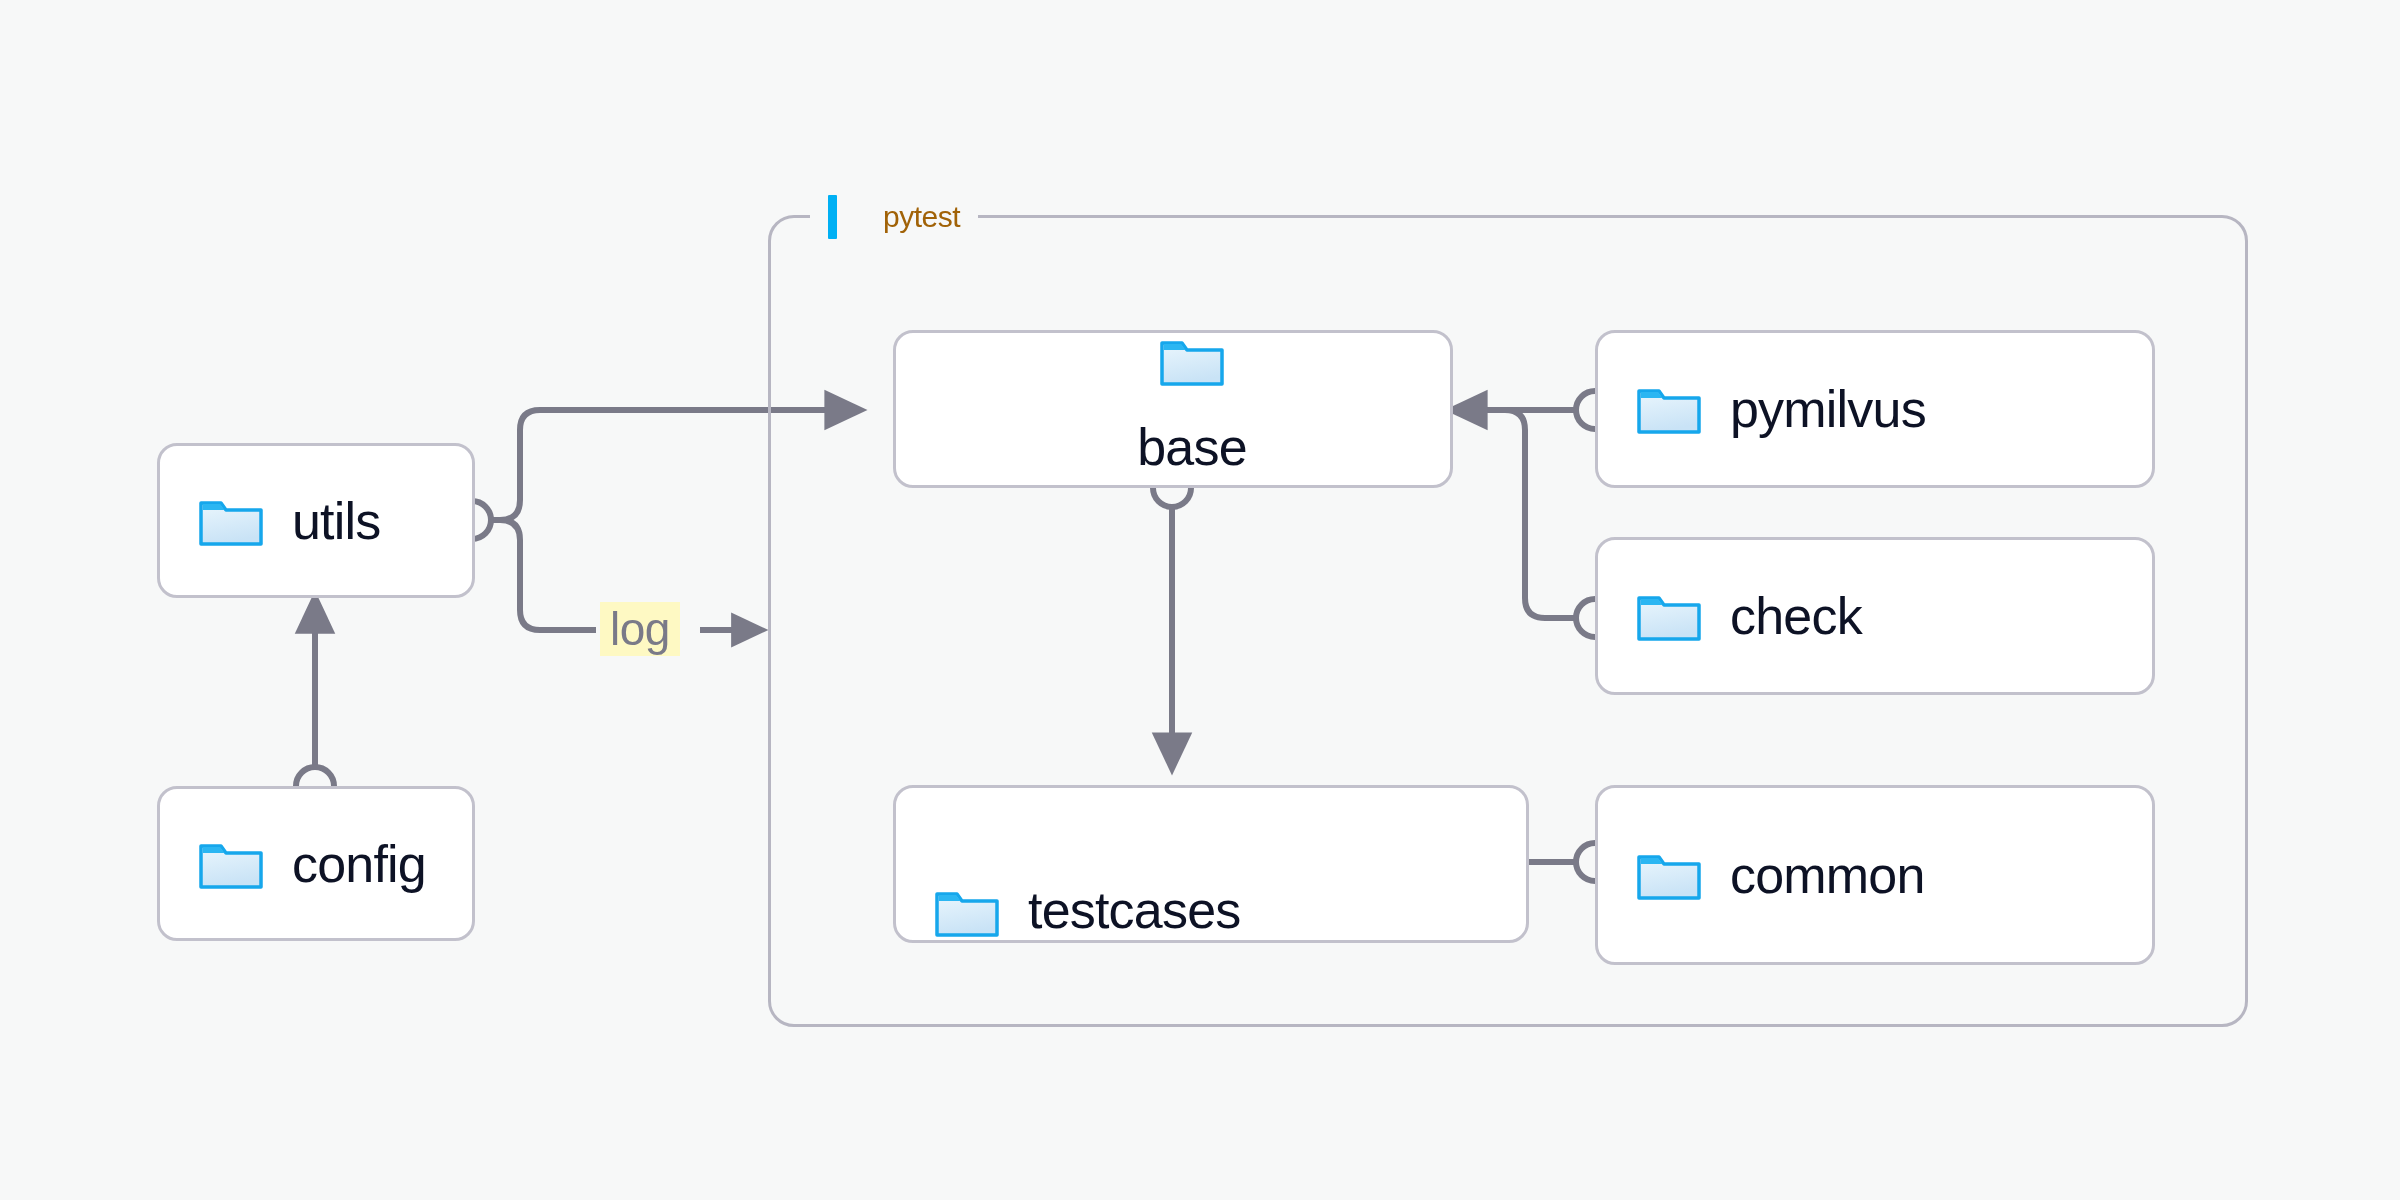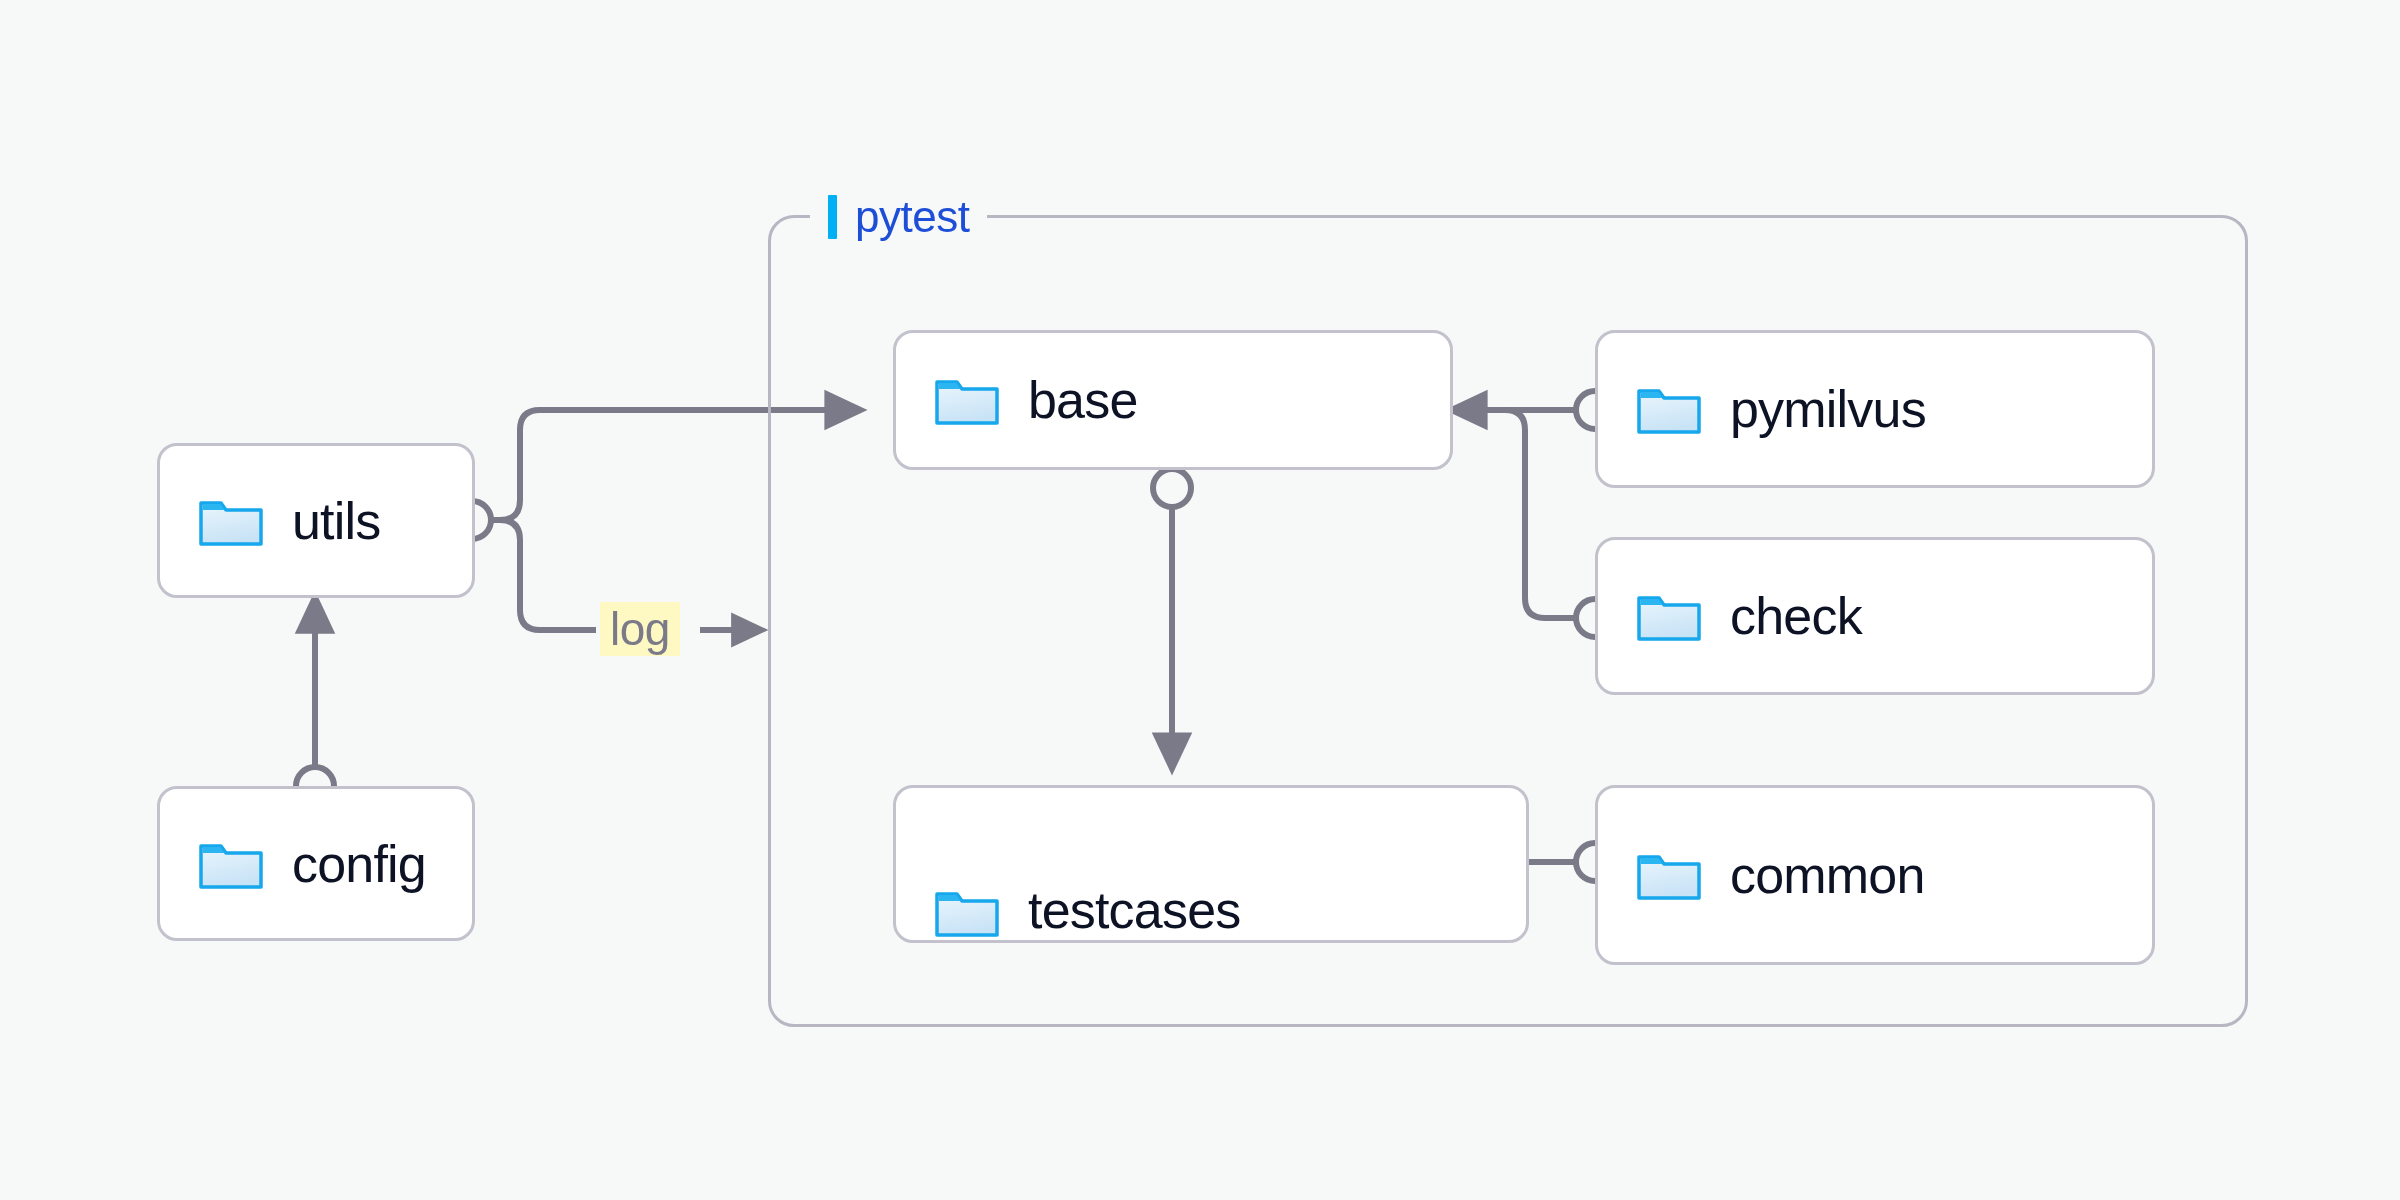--- a/index.html
+++ b/index.html
@@ -46,24 +46,25 @@
     box-sizing: border-box;
   }
   .group-accent {
     width: 9px;
     height: 44px;
     background: #00b0f4;
     border-radius: 1px;
     flex: 0 0 auto;
   }
   .group-title {
-    font-size: 44px;
-    color: #1d4ed8;
+    font-size: 30px;
+    color: #a16207;
     letter-spacing: -0.5px;
     white-space: nowrap;
+    margin-left: 28px;
   }
 
   
   .node {
     position: absolute;
     box-sizing: border-box;
     background: #ffffff;
     border: 3px solid #c2c1cc;
     border-radius: 20px;
     display: flex;
@@ -170,21 +171,21 @@
   </div>
 
   <div class="node" style="left:157px; top:786px; width:318px; height:155px;text-align:center;">
     <svg class="folder-icon" viewBox="0 0 66 56">
       <path d="M3 10 h20 l5 7 h35 v34 h-60 z" fill="url(#fg1)" stroke="#16a7ec" stroke-width="3.5" stroke-linejoin="round"></path>
       <path d="M5 11 h17 l4.5 6 h-21.5 z" fill="#2bb6f2"></path>
     </svg>
     <span class="node-label">config</span>
   </div>
 
-  <div class="node" style="left:893px; top:330px; width:560px; height:140px;">
+  <div class="node" style="left:893px; top:330px; width:560px; height:158px;flex-direction:column;">
     <svg class="folder-icon" viewBox="0 0 66 56">
       <path d="M3 10 h20 l5 7 h35 v34 h-60 z" fill="url(#fg1)" stroke="#16a7ec" stroke-width="3.5" stroke-linejoin="round"></path>
       <path d="M5 11 h17 l4.5 6 h-21.5 z" fill="#2bb6f2"></path>
     </svg>
     <span class="node-label">base</span>
   </div>
 
   <div class="node" style="left:893px; top:785px; width:636px; height:158px;align-items:flex-end;">
     <svg class="folder-icon" viewBox="0 0 66 56">
       <path d="M3 10 h20 l5 7 h35 v34 h-60 z" fill="url(#fg1)" stroke="#16a7ec" stroke-width="3.5" stroke-linejoin="round"></path>

